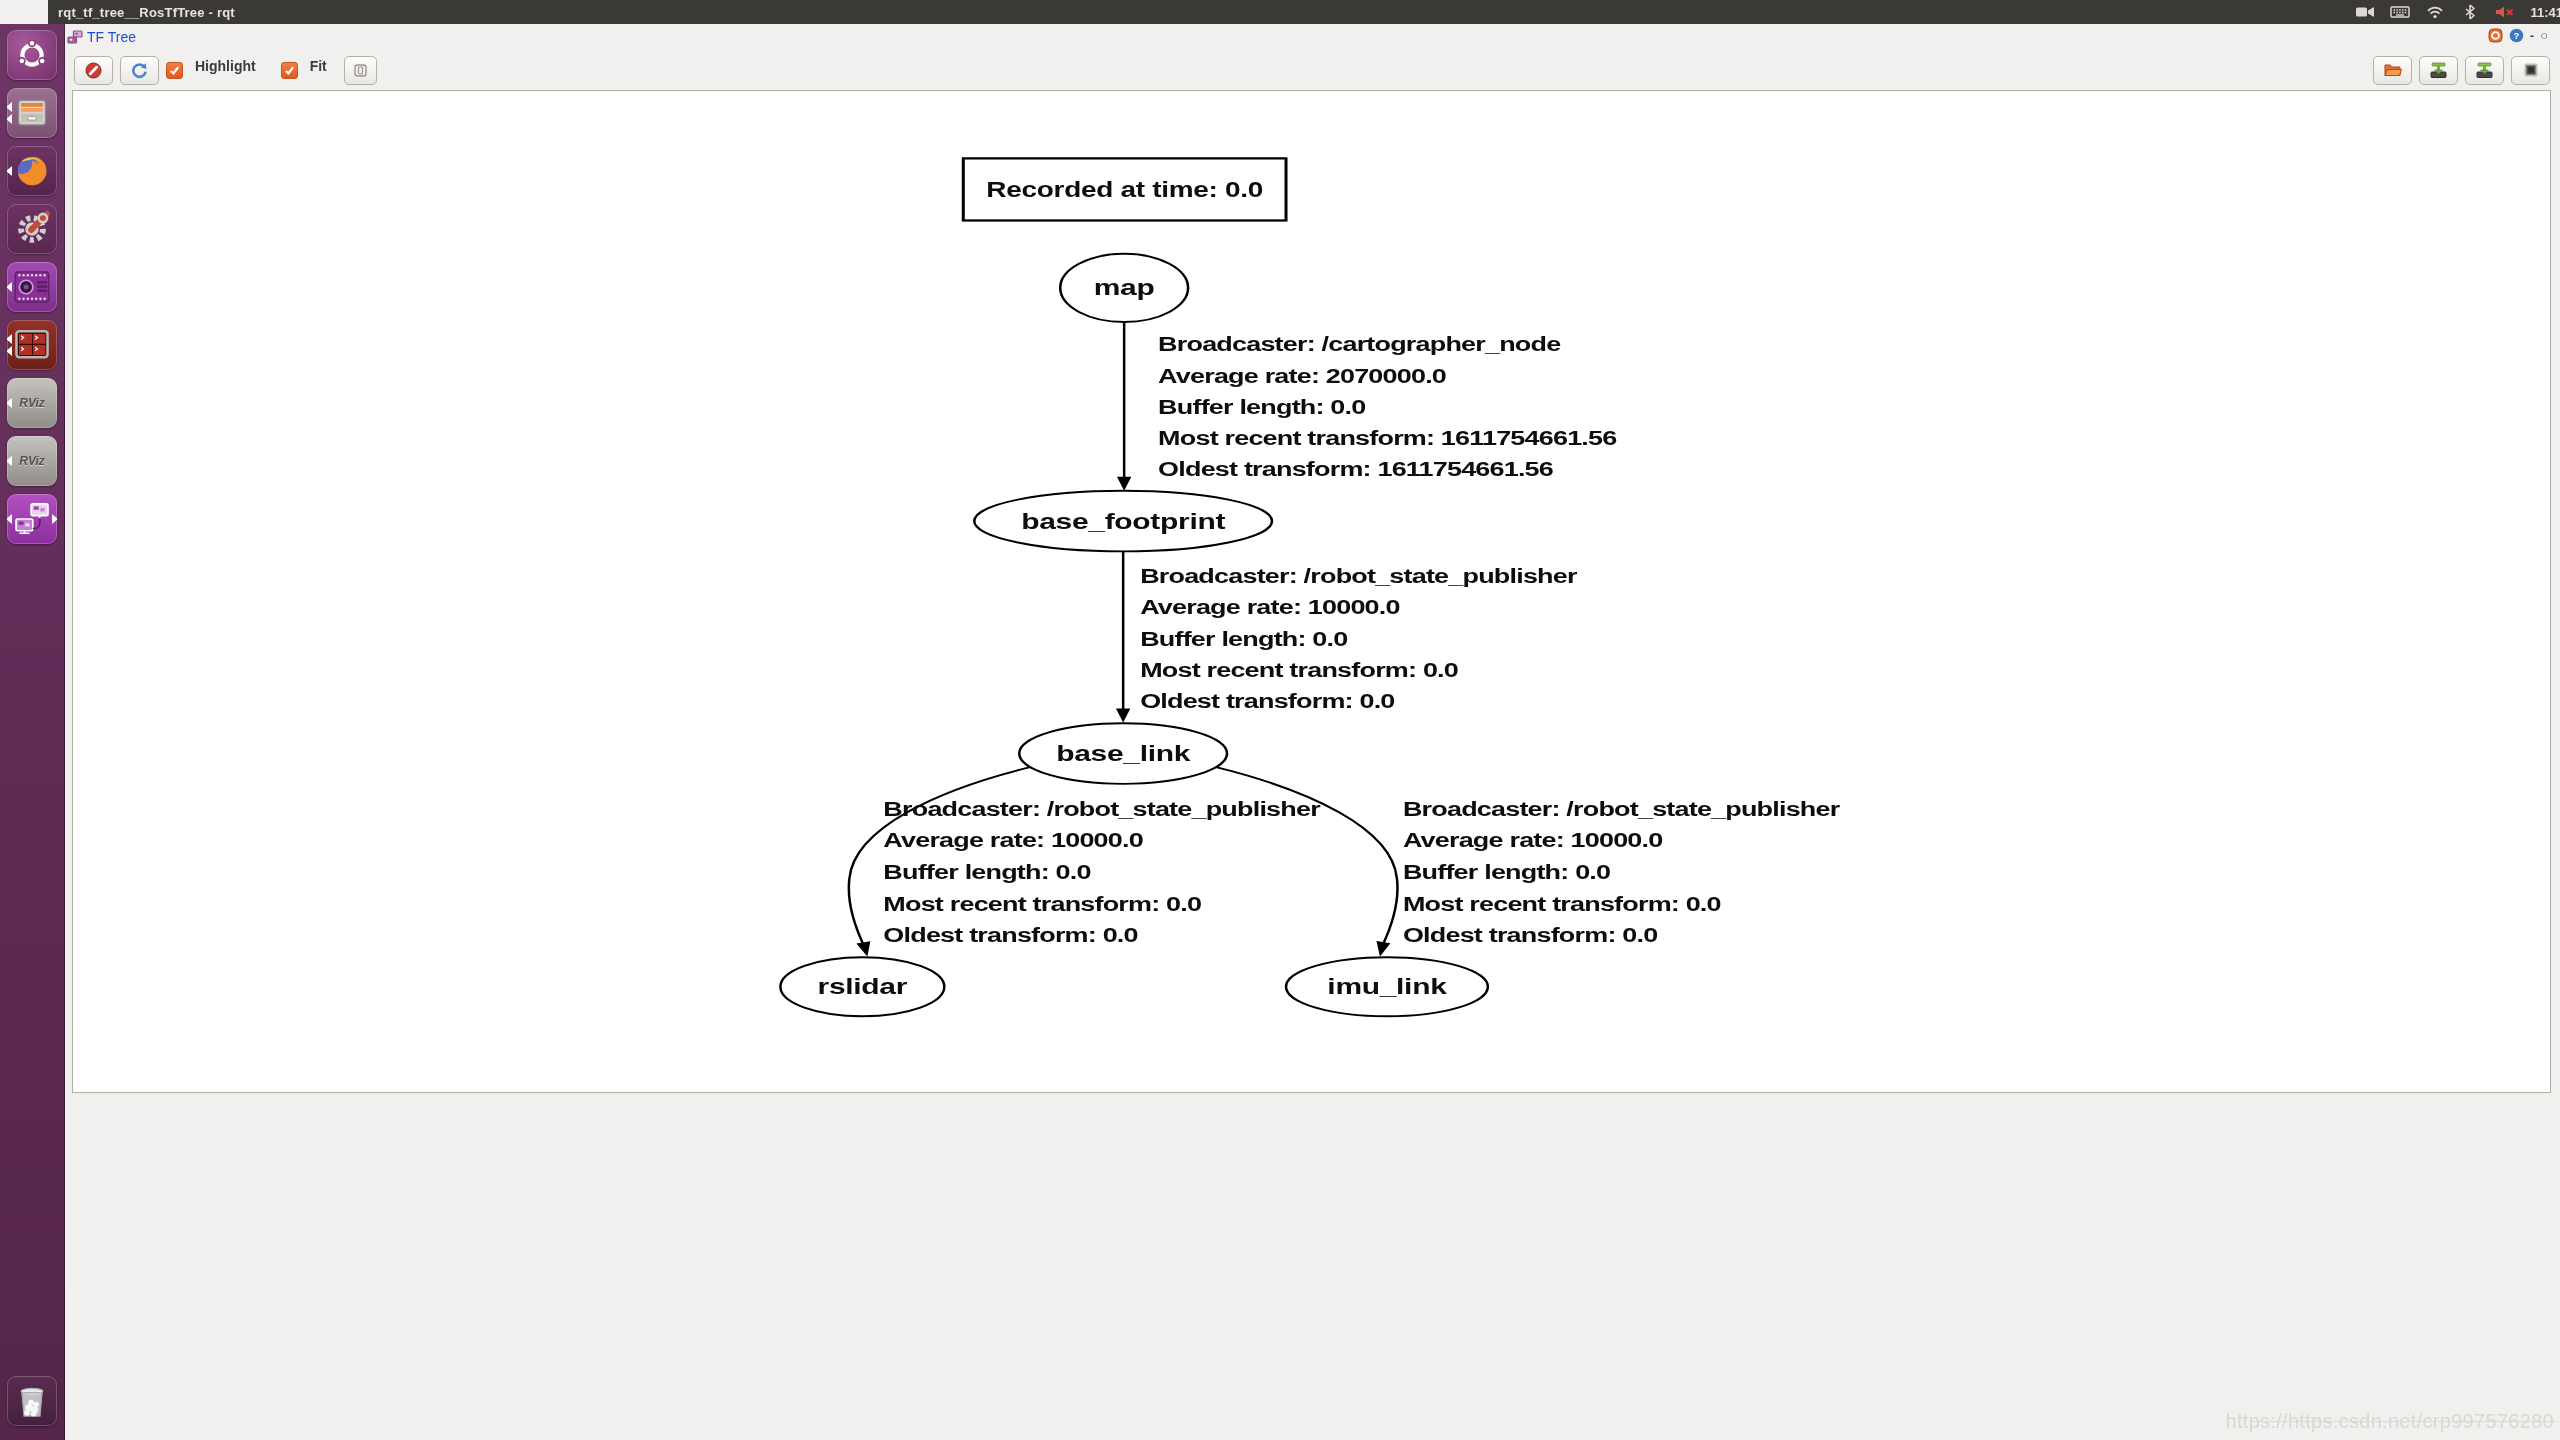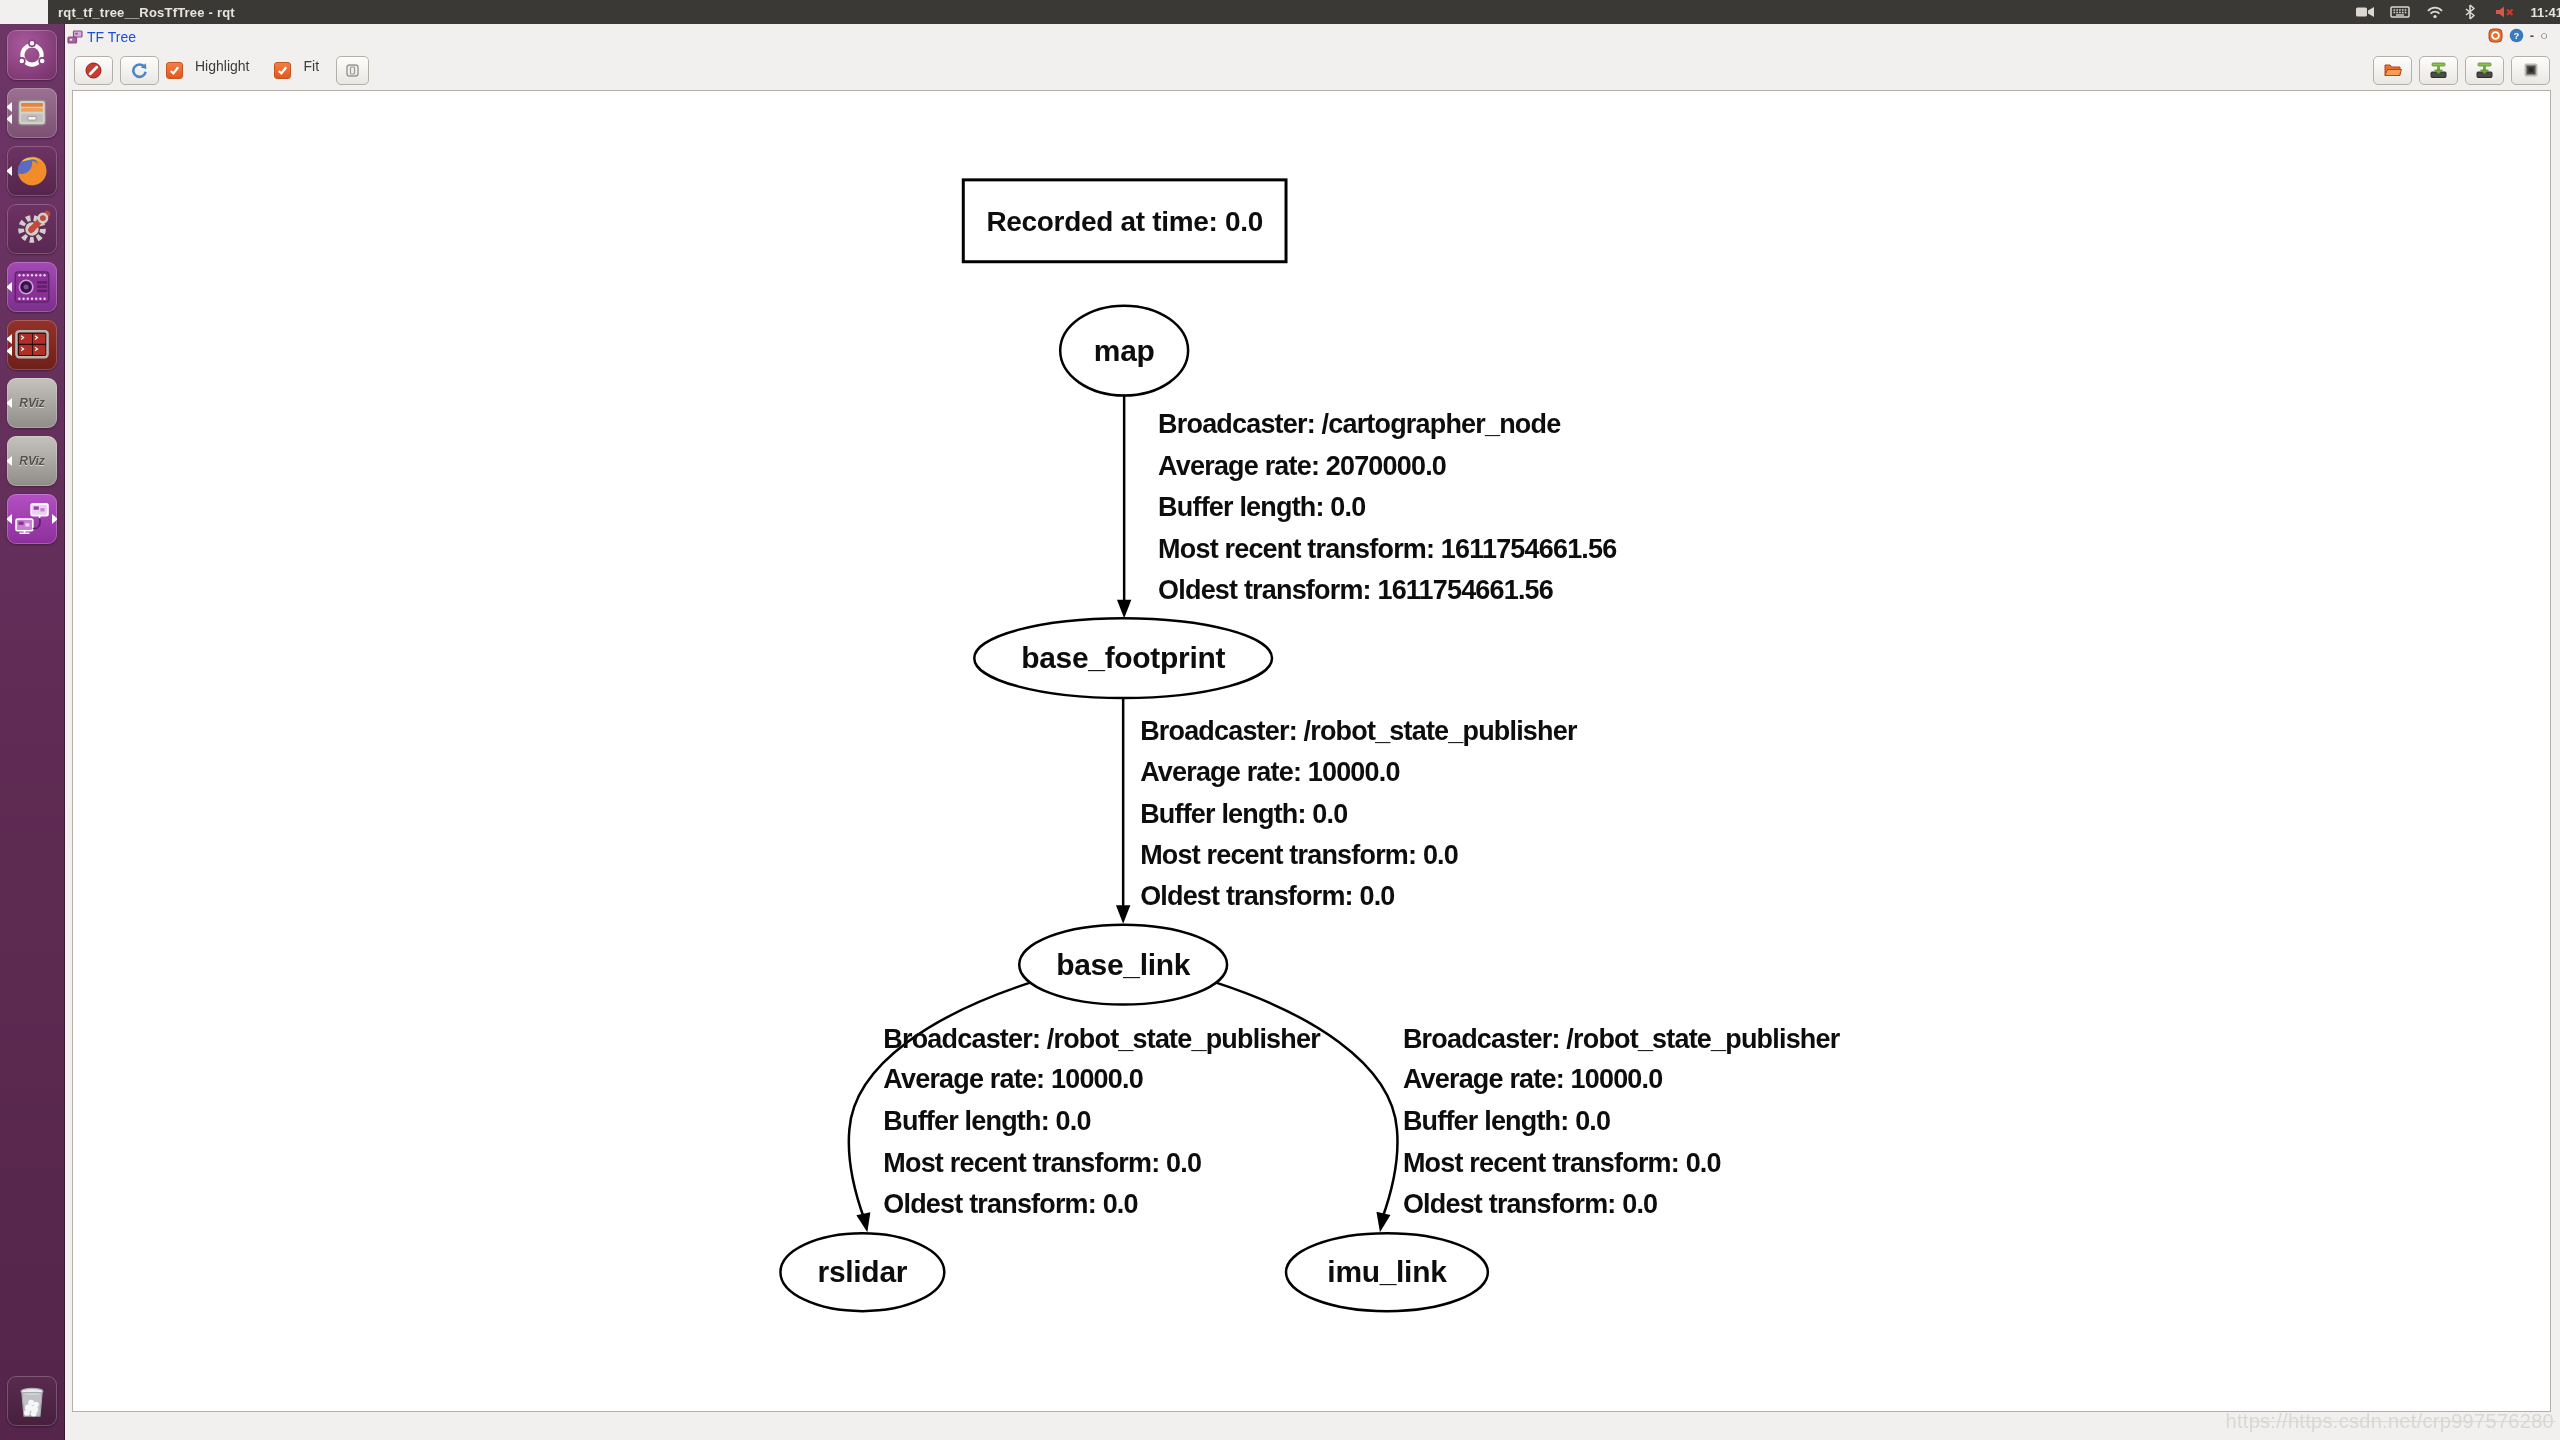--- a/index.html
+++ b/index.html
@@ -33,24 +33,24 @@
   .dock-txtbtn{font-size:13px;color:#4a4a4a;font-weight:700;line-height:14px;}
 
   .toolbar{position:absolute;left:0;top:26px;width:100%;height:40px;display:flex;
            align-items:center;padding:0 10px;box-sizing:border-box;gap:7px;}
   .tbtn{width:37px;height:27px;border:1px solid #b3afa9;border-radius:5px;
         background:linear-gradient(#fdfdfc,#e9e7e3);display:flex;align-items:center;
         justify-content:center;box-shadow:0 1px 0 rgba(255,255,255,.8) inset;}
   .tbtn.small{width:31px;}
   .cbox{width:15px;height:15px;border-radius:3px;border:1px solid #c2561f;
         background:linear-gradient(#f18048,#e3571e);display:flex;align-items:center;justify-content:center;}
-  .cblabel{font-size:14px;color:#3b3b3b;margin:0 4px 9px 5px;}
+  .cblabel{font-size:14px;color:#3b3b3b;margin:0 4px 9px 5px;font-weight:bold;}
   .spacer{flex:1;}
 
-  .canvas{position:absolute;left:8px;top:66px;width:2479px;height:1322px;
+  .canvas{position:absolute;left:8px;top:66px;width:2479px;height:1003px;
           background:#ffffff;border:1px solid #b2afa9;box-sizing:border-box;}
   .graph-svg{position:absolute;left:0;top:0;width:100%;height:100%;}
   .gstroke{stroke:#000;fill:none;stroke-width:2.5px;}
   .nlabel{font-family:"Liberation Sans",sans-serif;font-size:30px;font-weight:700;
           fill:#0d0d0d;text-anchor:middle;letter-spacing:-.3px;}
   .blabel{font-family:"Liberation Sans",sans-serif;font-size:28px;font-weight:700;
           fill:#0d0d0d;text-anchor:middle;letter-spacing:-.3px;}
   .elabel{font-family:"Liberation Sans",sans-serif;font-size:27px;font-weight:700;
           fill:#0d0d0d;text-anchor:start;letter-spacing:-.8px;}
 

